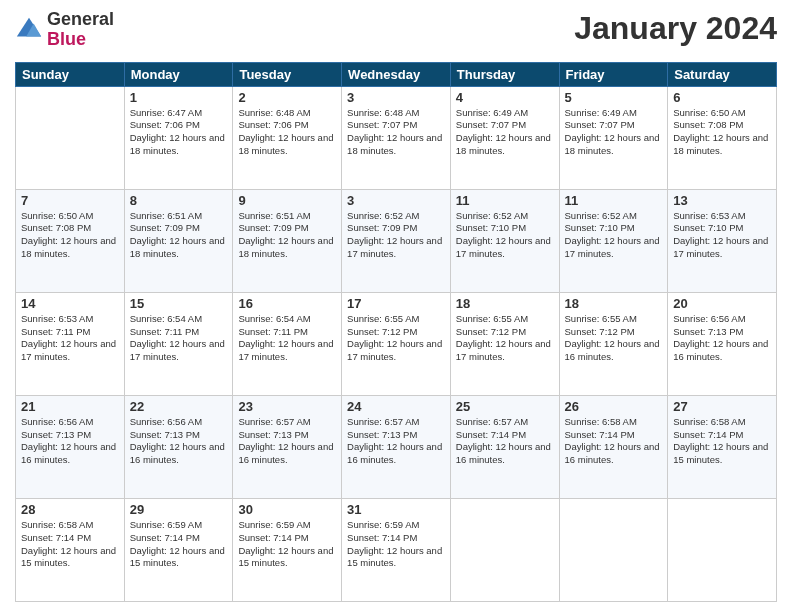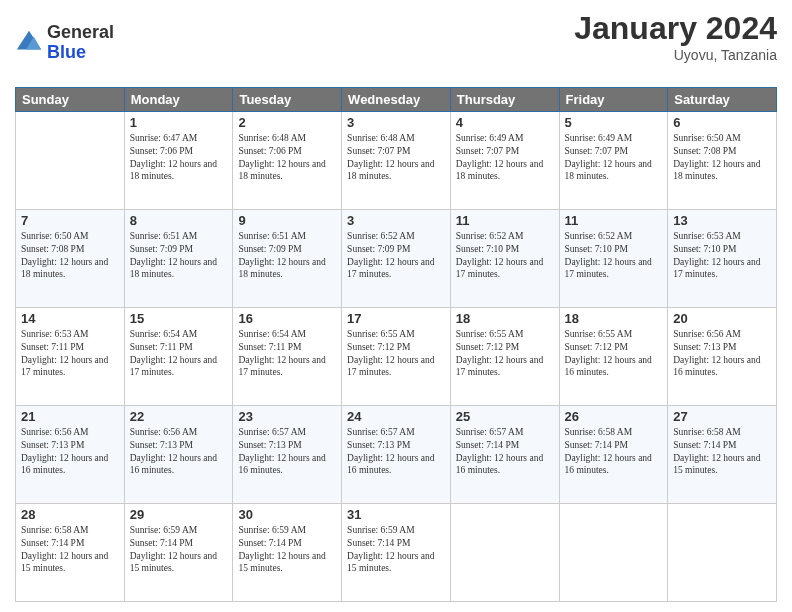--- a/index.html
+++ b/index.html
@@ -13,42 +13,42 @@
     .page {
       width: 792px;
       height: 612px;
       padding: 10px 15px;
       display: flex;
       flex-direction: column;
     }
     .header {
       display: flex;
       justify-content: space-between;
-      align-items: flex-end;
-      margin-bottom: 24px;
+      align-items: flex-start;
+      margin-bottom: 12px;
     }
     .logo {
       display: flex;
       align-items: center;
       gap: 4px;
     }
     .logo-text {
       display: flex;
       flex-direction: column;
       line-height: 1.1;
     }
     .logo-general {
       font-size: 18px;
       font-weight: bold;
       color: #333;
     }
     .logo-blue {
       font-size: 18px;
       font-weight: bold;
-      color: #1d4ed8;
+      color: #be185d;
     }
     .logo-icon {
       width: 28px;
       height: 28px;
     }
     .title-block {
       text-align: right;
     }
     .month-title {
       font-size: 32px;
@@ -86,50 +86,48 @@
       font-size: 13px;
       font-weight: bold;
       color: #333;
       display: block;
       margin-bottom: 2px;
     }
     .day-info {
       font-size: 9.5px;
       line-height: 1.35;
       color: #333;
-      font-family: Liberation Serif, serif;
     }
     tr:nth-child(even) td {
       background-color: #f5f8fc;
     }
     tr:nth-child(odd) td {
       background-color: #fff;
     }
     .calendar thead tr th {
-      background-color: #737373;
+      background-color: #0c4a6e;
     }
   </style>
 </head>
 <body>
 
 <div class="page">
   <div class="header">
     <div class="logo">
       <svg class="logo-icon" viewBox="0 0 30 30">
         <polygon points="15,2 28,22 2,22" fill="#3a7abf"></polygon>
         <polygon points="20,8 28,22 12,22" fill="#5a9ad4"></polygon>
       </svg>
       <div class="logo-text">
         <span class="logo-general">General</span>
         <span class="logo-blue">Blue</span>
       </div>
     </div>
     <div class="title-block">
       <div class="month-title">January 2024</div>
-      <div class="location">Uyovu, Tanzania</div>
     </div>
   </div>
 
   <table class="calendar">
     <thead>
       <tr>
       <th>Sunday</th>
           <th>Monday</th>
           <th>Tuesday</th>
           <th>Wednesday</th>

